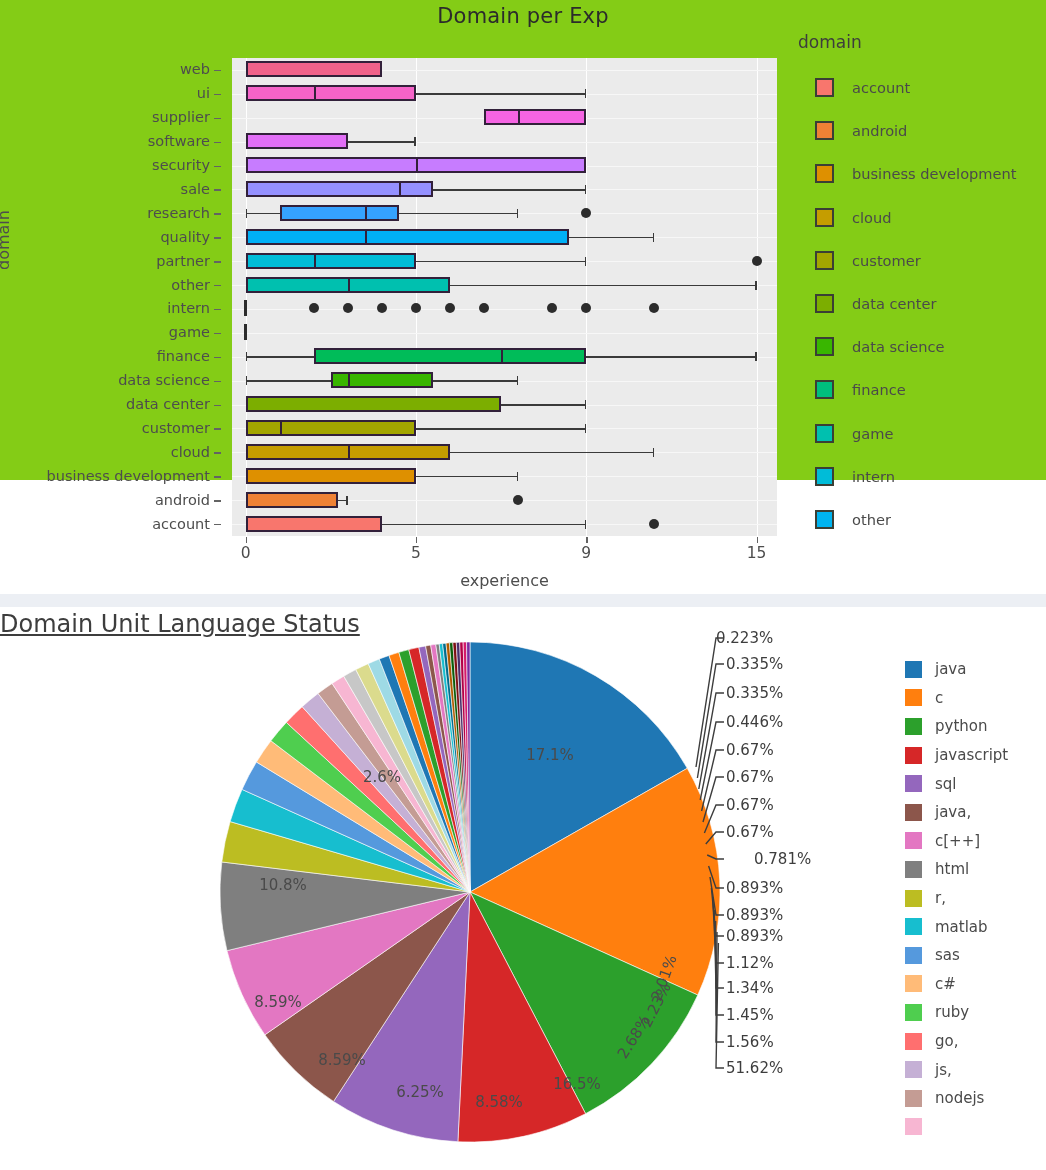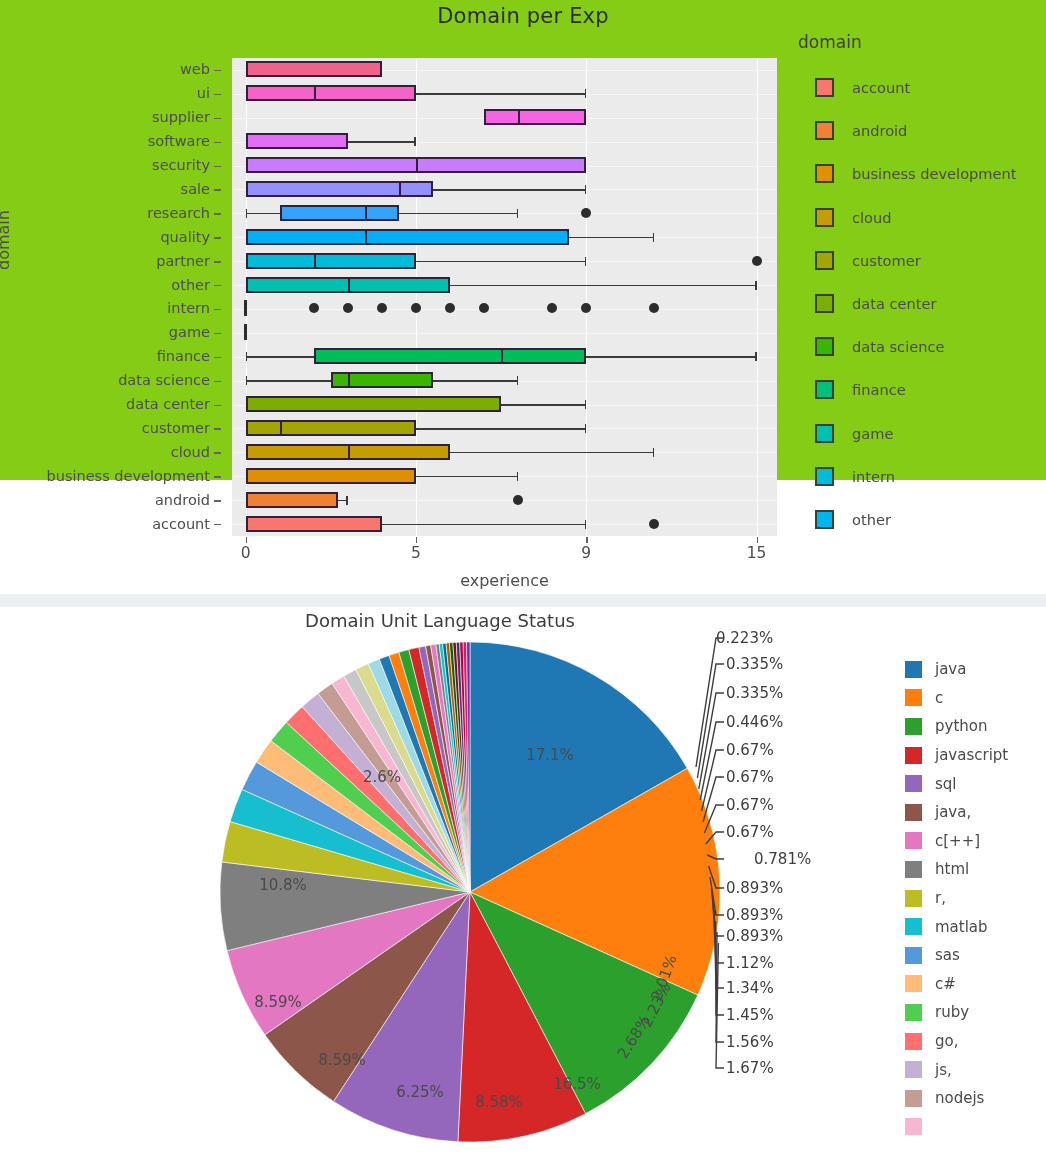--- a/index.html
+++ b/index.html
@@ -51,22 +51,22 @@
   .blg-swatch{
     width:19px;height:19px;border:2.4px solid #3a3f35;box-sizing:border-box;
     margin-left:20px;margin-right:18px;flex:0 0 auto;
   }
   .blg-label{font-size:14.6px;color:#4a4a4a;white-space:nowrap;}
   
   #divider{top:594px;height:13px;background:#eceff4;}
   
   #pie-panel{top:607px;height:563px;background:#ffffff;}
   #pie-title{
-    position:absolute;top:3px;left:0;width:880px;text-align:center;
-    font-size:18px;color:#3d3d3d;
+    position:absolute;top:3px;left:0;width:880px;
+    font-size:24px;color:#3d3d3d;text-decoration:underline;
   }
   #pie-wrap{position:absolute;left:220px;top:35px;width:500px;height:500px;}
   #pie-svg{position:absolute;left:0;top:0;}
   .pct-in{position:absolute;font-size:15px;color:#4a4a4a;transform:translate(-50%,-50%);white-space:nowrap;}
   .pct-out{position:absolute;font-size:15px;color:#3d3d3d;white-space:nowrap;}
   
   #pie-legend{position:absolute;left:905px;top:48px;width:141px;}
   .plg-item{display:flex;align-items:center;height:28.6px;}
   .plg-swatch{width:17px;height:17px;margin-right:13px;flex:0 0 auto;}
   .plg-label{font-size:15px;color:#4a4a4a;white-space:nowrap;}
@@ -403,21 +403,21 @@
       <div class="pct-out" style="left: 726px; top: 189px;">0.67%</div>
       <div class="pct-out" style="left: 726px; top: 216px;">0.67%</div>
       <div class="pct-out" style="left: 726px; top: 243px; margin-left: 28px;">0.781%</div>
       <div class="pct-out" style="left: 726px; top: 272px;">0.893%</div>
       <div class="pct-out" style="left: 726px; top: 299px;">0.893%</div>
       <div class="pct-out" style="left: 726px; top: 320px;">0.893%</div>
       <div class="pct-out" style="left: 726px; top: 347px;">1.12%</div>
       <div class="pct-out" style="left: 726px; top: 372px;">1.34%</div>
       <div class="pct-out" style="left: 726px; top: 399px;">1.45%</div>
       <div class="pct-out" style="left: 726px; top: 426px;">1.56%</div>
-      <div class="pct-out" style="left: 726px; top: 452px;">1.67%</div>
+      <div class="pct-out" style="left: 726px; top: 452px;">51.62%</div>
       <svg width="140" height="480" style="position: absolute; left: 610px; top: 0px;">
         <path d="M 86 160 L 106 31 L 114 31" stroke="#3d3d3d" stroke-width="1.4" fill="none"></path>
         <path d="M 87.4 171 L 106 57 L 114 57" stroke="#3d3d3d" stroke-width="1.4" fill="none"></path>
         <path d="M 88.8 182 L 106 86 L 114 86" stroke="#3d3d3d" stroke-width="1.4" fill="none"></path>
         <path d="M 90.2 193 L 106 115 L 114 115" stroke="#3d3d3d" stroke-width="1.4" fill="none"></path>
         <path d="M 91.6 204 L 106 143 L 114 143" stroke="#3d3d3d" stroke-width="1.4" fill="none"></path>
         <path d="M 93 215 L 106 170 L 114 170" stroke="#3d3d3d" stroke-width="1.4" fill="none"></path>
         <path d="M 94.4 226 L 106 198 L 114 198" stroke="#3d3d3d" stroke-width="1.4" fill="none"></path>
         <path d="M 95.8 237 L 106 225 L 114 225" stroke="#3d3d3d" stroke-width="1.4" fill="none"></path>
         <path d="M 97.2 248 L 106 252 L 114 252" stroke="#3d3d3d" stroke-width="1.4" fill="none"></path>

